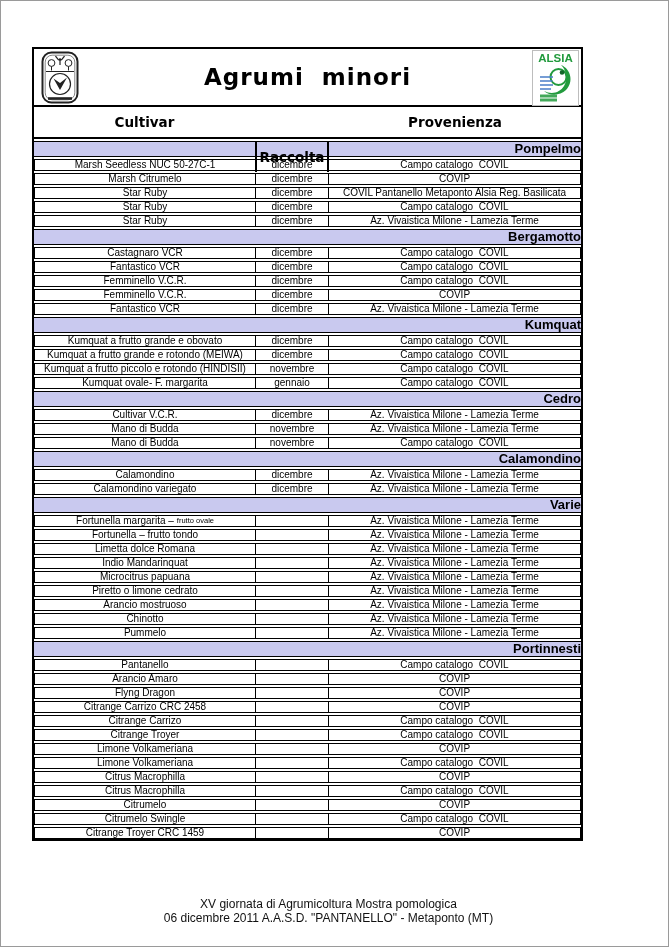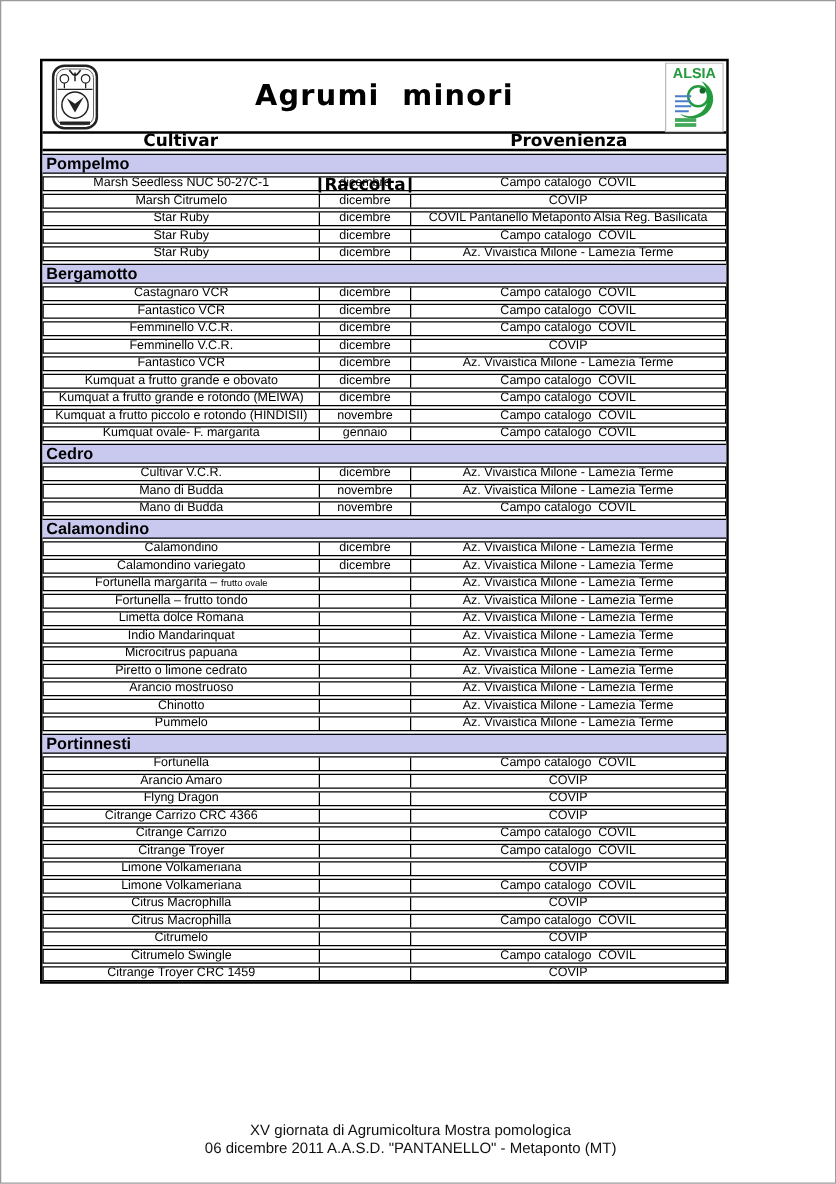--- a/index.html
+++ b/index.html
@@ -43,21 +43,21 @@
     font-weight:bold;
     font-size:23px;
     letter-spacing:1px;
     word-spacing:9px;
     color:#000;
     border-radius:21px;
   }
   
   .colhead{
     display:flex;
-    height:14px;
+    height:32px;
     margin-bottom:2px;
     border-bottom:2px solid var(--border);
     font-family:"DejaVu Sans", sans-serif;
     font-weight:bold;
     font-size:13.5px;
   }
   .colhead .ch{
     display:flex; align-items:center; justify-content:center;
     height:100%;
   }
@@ -69,20 +69,21 @@
     height:16px;
     margin-bottom:2px;
     background:var(--bar-bg);
     border-top:1px solid var(--border);
     border-bottom:1px solid var(--border);
     font-weight:bold;
     font-size:13px;
     line-height:14px;
     padding-left:3px;
     color:#000;
+    text-align:right;
   }
   .trow{
     display:flex;
     height:12px;
     margin-bottom:2px;
     border:1px solid var(--border);
     font-size:10px;
     line-height:10px;
   }
   .trow:last-child{margin-bottom:0;}
@@ -192,20 +193,21 @@
       <div class="trow">
         <div class="cell cell-cultivar">Femminello V.C.R.</div>
         <div class="cell cell-raccolta">dicembre</div>
         <div class="cell cell-prov">COVIP</div>
       </div>
       <div class="trow">
         <div class="cell cell-cultivar">Fantastico VCR</div>
         <div class="cell cell-raccolta">dicembre</div>
         <div class="cell cell-prov">Az. Vivaistica Milone - Lamezia Terme</div>
       </div>
+      <div class="section-bar">Kumquat</div>
       <div class="trow">
         <div class="cell cell-cultivar">Kumquat a frutto grande e obovato</div>
         <div class="cell cell-raccolta">dicembre</div>
         <div class="cell cell-prov">Campo catalogo  COVIL</div>
       </div>
       <div class="trow">
         <div class="cell cell-cultivar">Kumquat a frutto grande e rotondo (MEIWA)</div>
         <div class="cell cell-raccolta">dicembre</div>
         <div class="cell cell-prov">Campo catalogo  COVIL</div>
       </div>
@@ -239,20 +241,21 @@
       <div class="trow">
         <div class="cell cell-cultivar">Calamondino</div>
         <div class="cell cell-raccolta">dicembre</div>
         <div class="cell cell-prov">Az. Vivaistica Milone - Lamezia Terme</div>
       </div>
       <div class="trow">
         <div class="cell cell-cultivar">Calamondino variegato</div>
         <div class="cell cell-raccolta">dicembre</div>
         <div class="cell cell-prov">Az. Vivaistica Milone - Lamezia Terme</div>
       </div>
+      <div class="section-bar">Varie</div>
       <div class="trow">
         <div class="cell cell-cultivar">Fortunella margarita –<span class="small-suffix">frutto ovale</span></div>
         <div class="cell cell-raccolta"></div>
         <div class="cell cell-prov">Az. Vivaistica Milone - Lamezia Terme</div>
       </div>
       <div class="trow">
         <div class="cell cell-cultivar">Fortunella – frutto tondo</div>
         <div class="cell cell-raccolta"></div>
         <div class="cell cell-prov">Az. Vivaistica Milone - Lamezia Terme</div>
       </div>
@@ -286,36 +289,36 @@
         <div class="cell cell-raccolta"></div>
         <div class="cell cell-prov">Az. Vivaistica Milone - Lamezia Terme</div>
       </div>
       <div class="trow">
         <div class="cell cell-cultivar">Pummelo</div>
         <div class="cell cell-raccolta"></div>
         <div class="cell cell-prov">Az. Vivaistica Milone - Lamezia Terme</div>
       </div>
       <div class="section-bar">Portinnesti</div>
       <div class="trow">
-        <div class="cell cell-cultivar">Fortunella</div>
+        <div class="cell cell-cultivar">Pantanello</div>
         <div class="cell cell-raccolta"></div>
         <div class="cell cell-prov">Campo catalogo  COVIL</div>
       </div>
       <div class="trow">
         <div class="cell cell-cultivar">Arancio Amaro</div>
         <div class="cell cell-raccolta"></div>
         <div class="cell cell-prov">COVIP</div>
       </div>
       <div class="trow">
         <div class="cell cell-cultivar">Flyng Dragon</div>
         <div class="cell cell-raccolta"></div>
         <div class="cell cell-prov">COVIP</div>
       </div>
       <div class="trow">
-        <div class="cell cell-cultivar">Citrange Carrizo CRC 4366</div>
+        <div class="cell cell-cultivar">Citrange Carrizo CRC 2458</div>
         <div class="cell cell-raccolta"></div>
         <div class="cell cell-prov">COVIP</div>
       </div>
       <div class="trow">
         <div class="cell cell-cultivar">Citrange Carrizo</div>
         <div class="cell cell-raccolta"></div>
         <div class="cell cell-prov">Campo catalogo  COVIL</div>
       </div>
       <div class="trow">
         <div class="cell cell-cultivar">Citrange Troyer</div>

